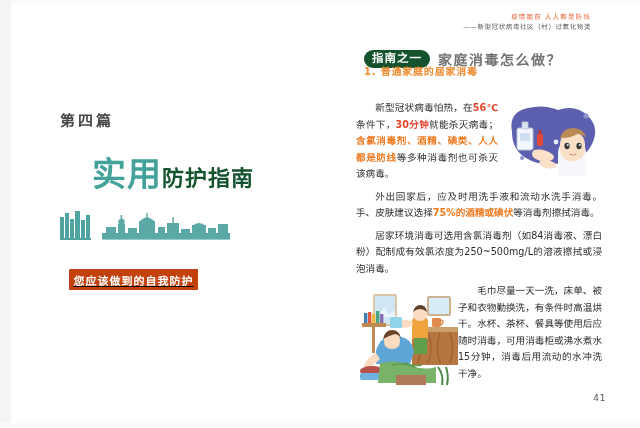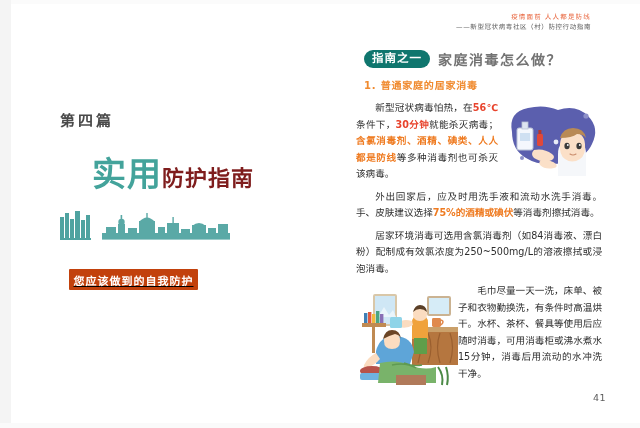--- a/index.html
+++ b/index.html
@@ -30,21 +30,21 @@
   .chapter-title{
     margin-top:28px;line-height:1;white-space:nowrap;
   }
   .ct-big{
     font-size:34px;font-weight:bold;color:#43a39b;
     letter-spacing:1px;
     font-family:"DejaVu Sans","Liberation Sans",sans-serif;
     margin-left:32px;
   }
   .ct-small{
-    font-size:22px;font-weight:bold;color:#7f1d1d;
+    font-size:22px;font-weight:bold;color:#14532d;
     letter-spacing:1px;
     font-family:"DejaVu Sans","Liberation Sans",sans-serif;
     text-align:right;
   }
   .skyline{position:absolute;left:49px;top:207px;width:175px;height:30px;}
   .slogan{
     position:absolute;left:49px;top:243px;width:180px;
     text-align:center;
     font-size:12px;font-weight:bold;color:#3d3d3d;letter-spacing:2px;
     font-family:"DejaVu Serif","Liberation Serif",serif;
@@ -66,31 +66,31 @@
     font-size:6.5px;color:#e8643c;letter-spacing:1.2px;line-height:1.5;
     font-family:Liberation Serif, serif;
   }
   .runhead-2{
     font-size:6.5px;color:#5a5a5a;letter-spacing:0.6px;line-height:1.6;
     font-family:"DejaVu Sans","Liberation Sans",sans-serif;
   }
 
   .guide-head{position:absolute;left:44px;top:45px;display:flex;align-items:center;gap:8px;}
   .badge{
-    background:#0f766e;color:#fff;border-radius:9px;
+    background:#14532d;color:#fff;border-radius:9px;
     padding:2px 8px 3px 8px;
     font-size:11.5px;font-weight:bold;letter-spacing:1px;line-height:1.1;
     font-family:"DejaVu Sans","Liberation Sans",sans-serif;
   }
   .guide-title{
     font-size:14px;font-weight:bold;color:#737373;letter-spacing:1.5px;
     font-family:"DejaVu Sans","Liberation Sans",sans-serif;
   }
   .subhead{
-    position:absolute;left:44px;top:73px;
+    position:absolute;left:44px;top:59px;
     font-size:10px;font-weight:bold;color:#f08a2e;letter-spacing:0.8px;
     font-family:"DejaVu Sans","Liberation Sans",sans-serif;
   }
 
   .body-col{
     position:absolute;left:36px;top:96px;width:246px;
   }
   p.para{
     margin:0 0 6px 0;
     font-size:9.6px;line-height:16.5px;color:#2e2e2e;
@@ -164,21 +164,21 @@
 
     <div class="ribbon">
       <span>您应该做到的自我防护</span>
     </div>
   </div>
 
   <div class="page-right">
 
     <div class="runhead">
       <div class="runhead-1">疫情面前 人人都是防线</div>
-      <div class="runhead-2">——新型冠状病毒社区（村）防控行动指南</div>
+      <div class="runhead-2">——新型冠状病毒社区（村）过氧化物类</div>
     </div>
 
     <div class="guide-head">
       <span class="badge">指南之一</span>
       <span class="guide-title">家庭消毒怎么做？</span>
     </div>
 
     <div class="subhead">1. 普通家庭的居家消毒</div>
 
     <div class="body-col">

